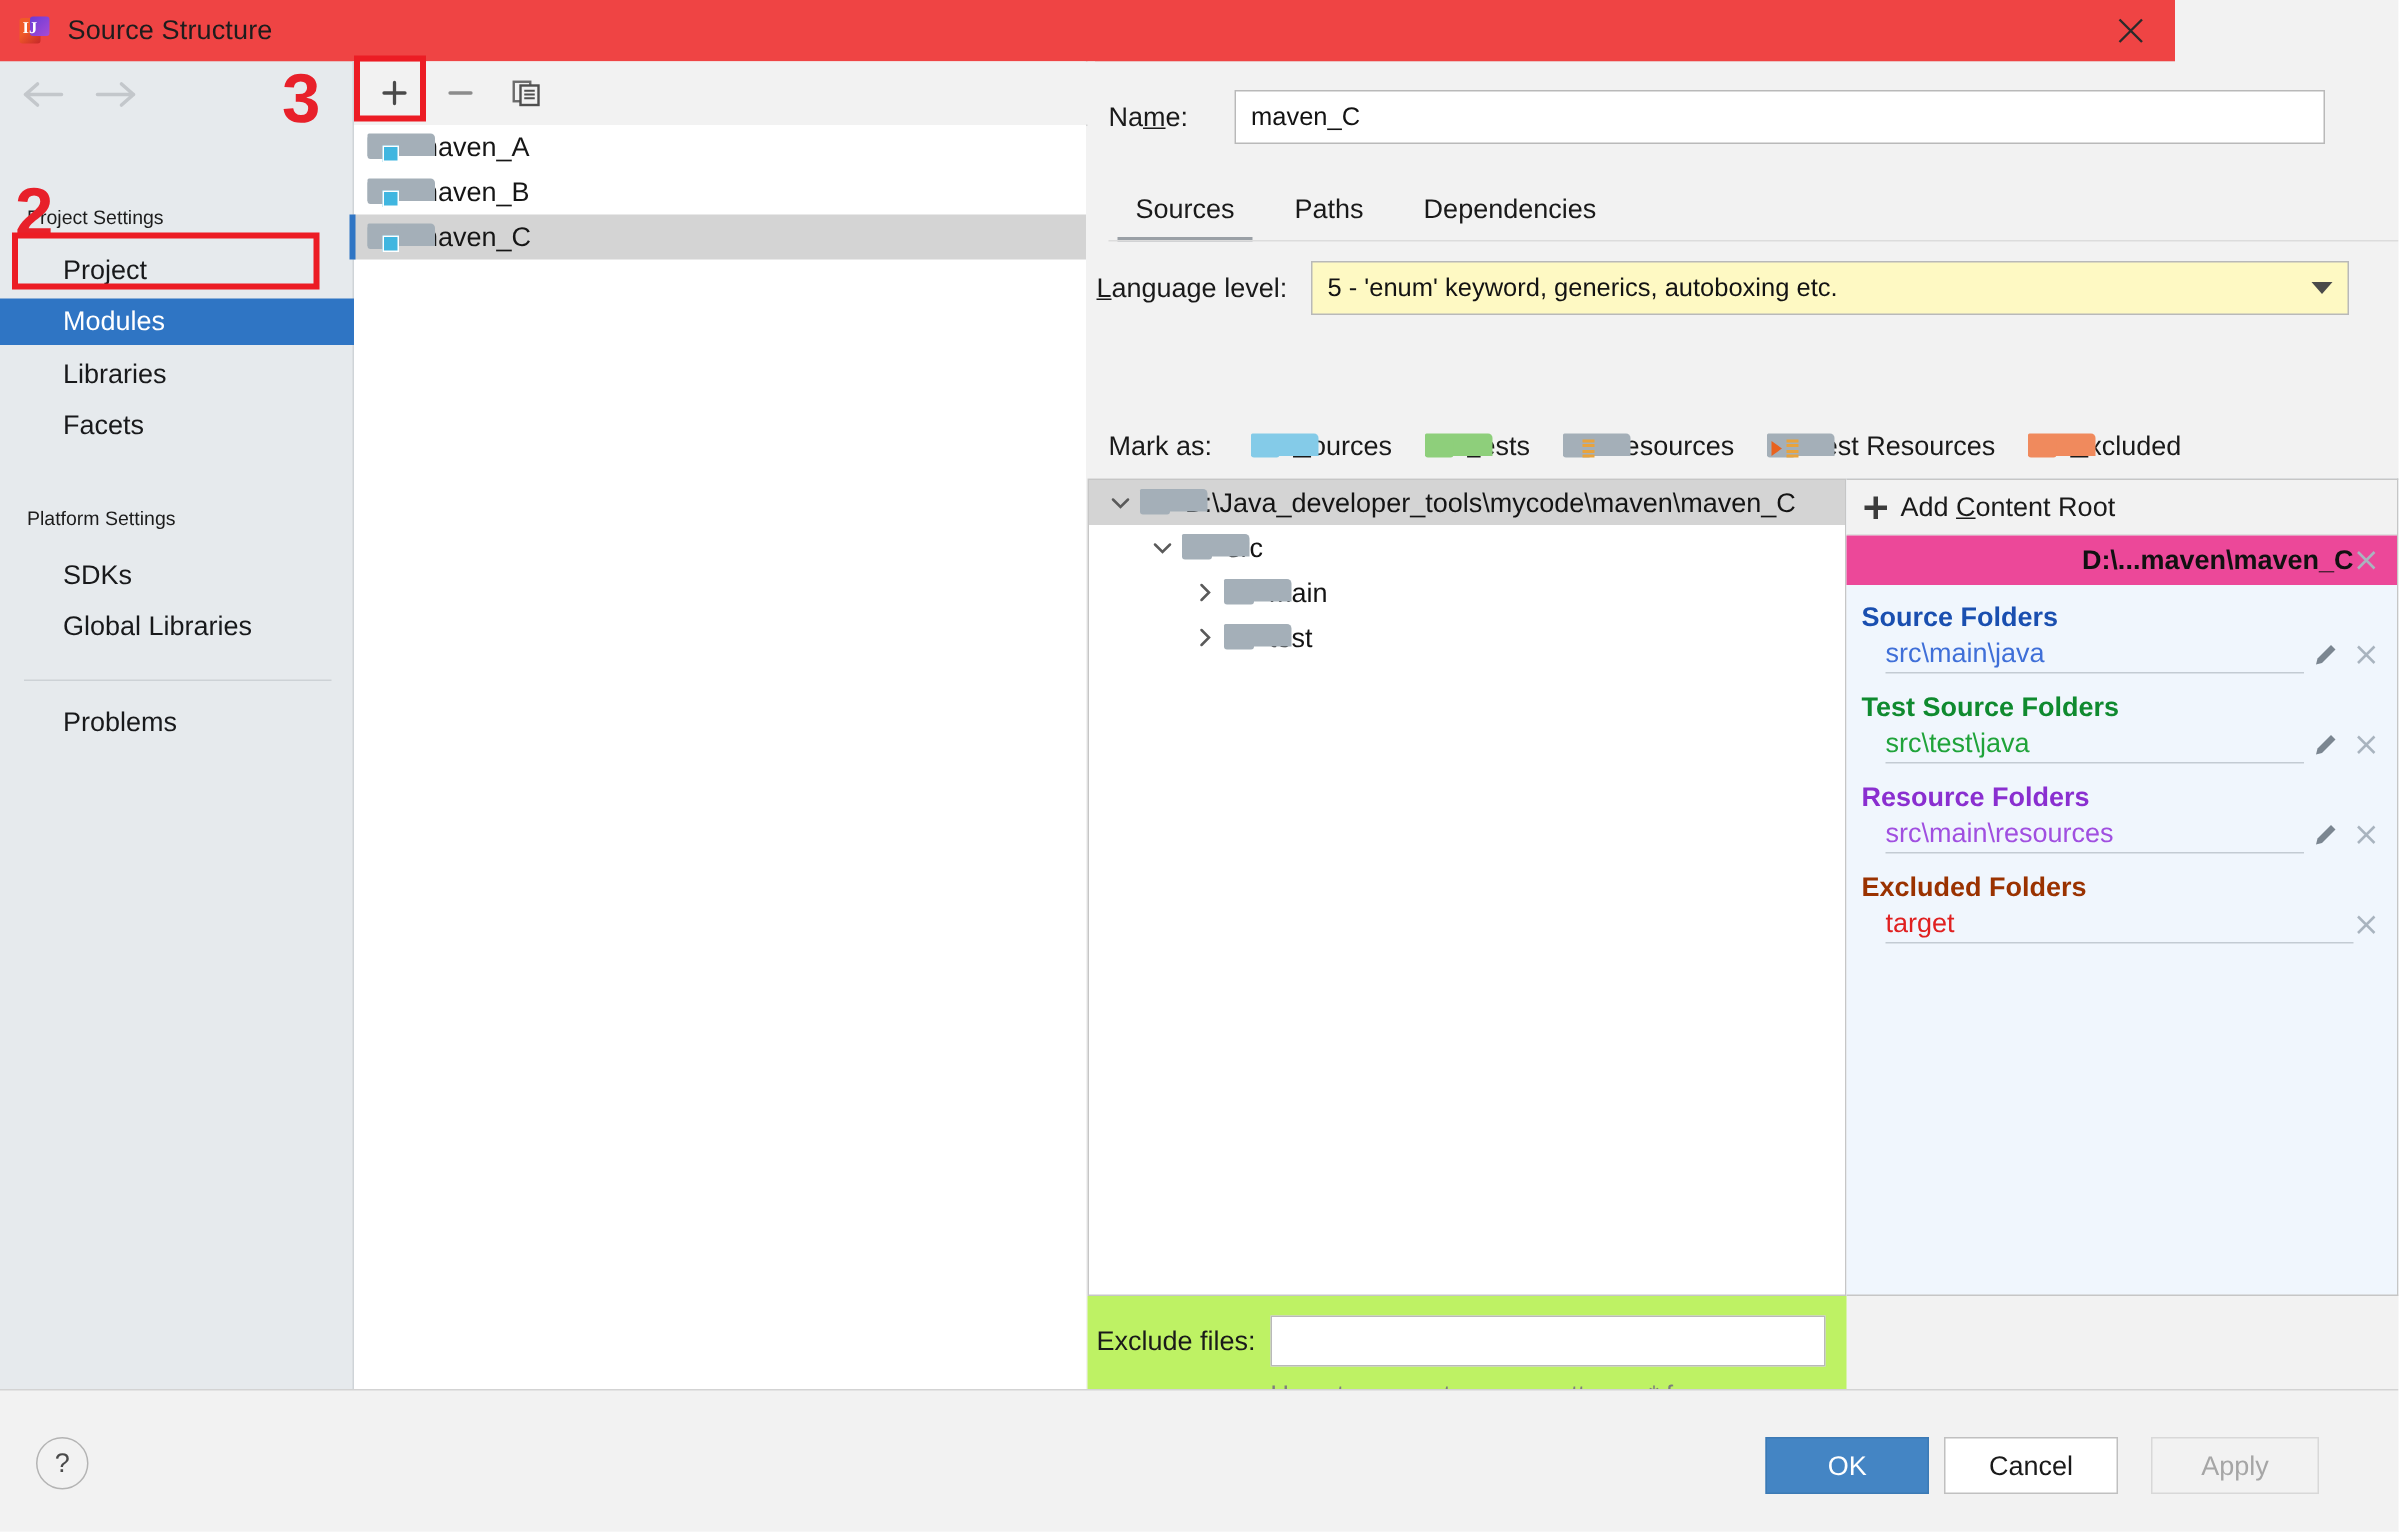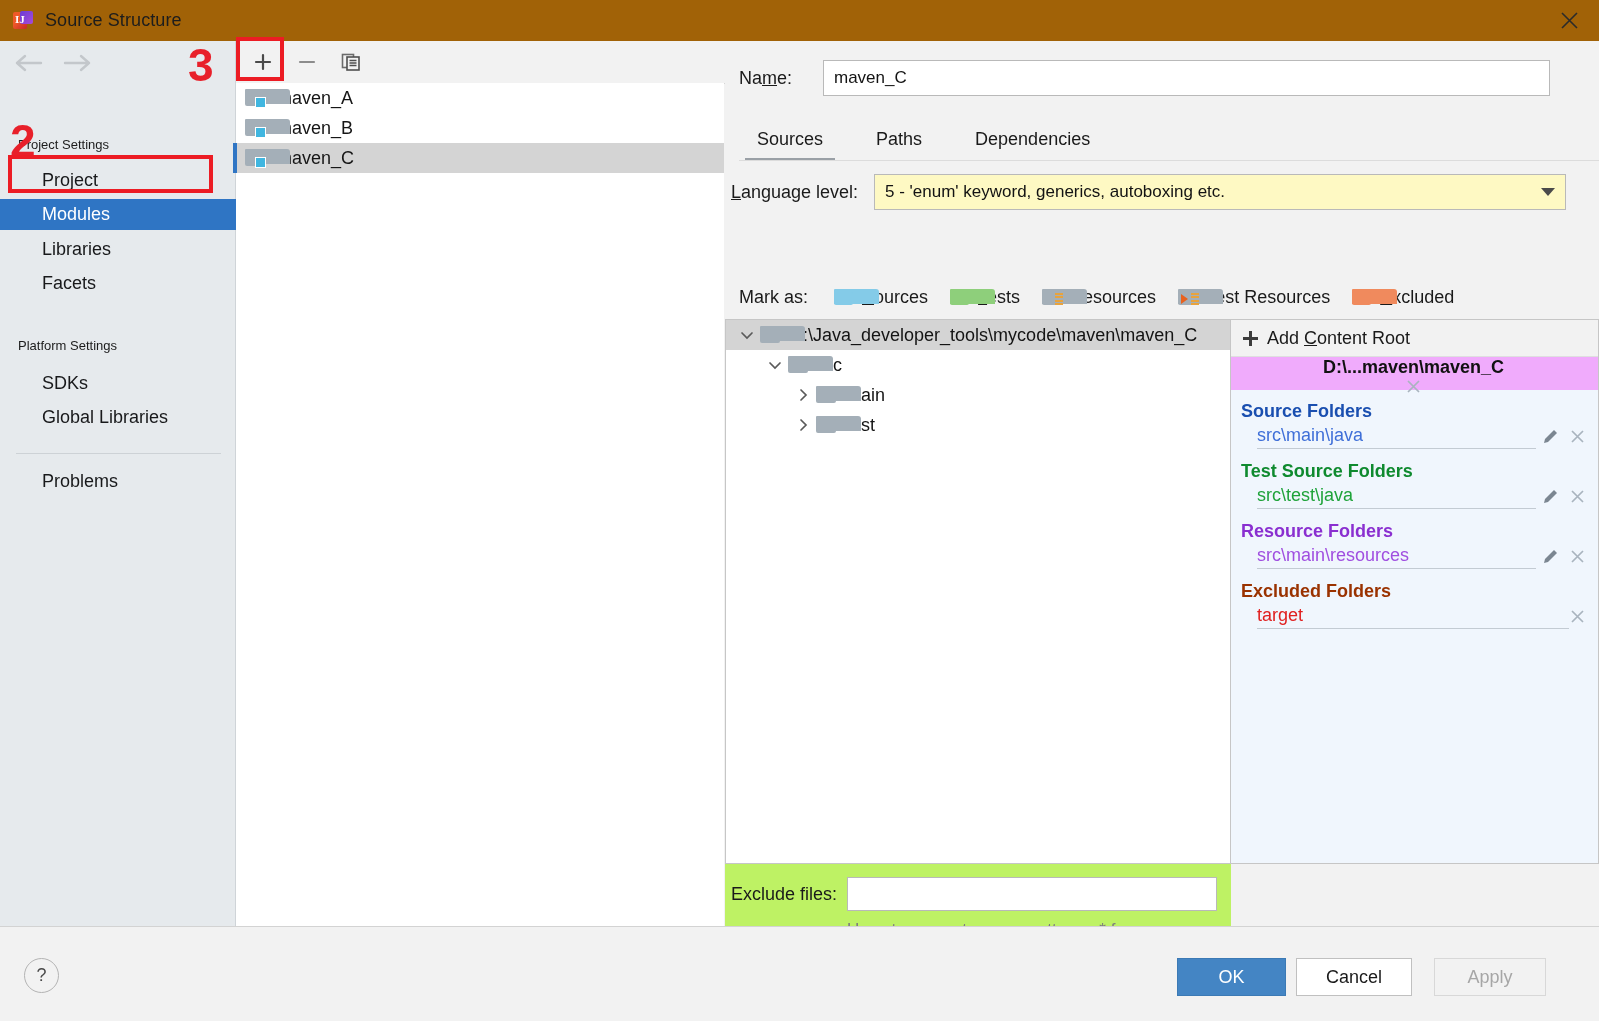--- a/index.html
+++ b/index.html
@@ -13,22 +13,22 @@
   .dialog {
     position: relative;
     width: 1599px; height: 1021px;
     background: #f2f2f2;
     box-sizing: border-box;
   }
 
   
   .titlebar {
     position: absolute; left: 0; top: 0;
-    width: 1599px; height: 41px;
-    background: #a16207;
+    width: 1450px; height: 41px;
+    background: #ef4444;
     border-bottom: 1px solid #e2e2e2;
     display: flex; align-items: center;
   }
   .app-icon {
     width: 20px; height: 20px; margin-left: 13px; margin-right: 12px;
     position: relative; flex: none;
   }
   .app-icon .sq1 {
     position: absolute; left: 0; top: 1px; width: 14px; height: 17px;
     background: linear-gradient(135deg, #f05a28 0%, #f05a28 40%, #c6282a 100%);
@@ -145,21 +145,21 @@
   .name-label { font-size: 18px; color: #1a1a1a; margin-left: 14px; width: 74px; }
   .name-label u { text-decoration: underline; }
   .name-input {
     margin-left: 10px; width: 727px; height: 36px;
     background: #ffffff; border: 1px solid #b9b9b9;
     font: 17px "Liberation Sans", sans-serif; color: #131313;
     padding: 0 10px; box-sizing: border-box; outline: none;
   }
   .tabs {
     position: absolute; left: 14px; top: 76px; width: 860px; height: 44px;
-    display: flex; align-items: flex-end; gap: 17px;
+    display: flex; align-items: flex-end; gap: 4px;
   }
   .tab {
     font-size: 18px; color: #1a1a1a; padding: 0 18px 11px 18px;
     cursor: pointer; position: relative;
   }
   .tab.active::after {
     content: ""; position: absolute; left: 6px; right: 6px; bottom: 0;
     height: 3px; background: #9aa0a6;
   }
   .tab-underline {
@@ -244,22 +244,22 @@
   }
   .add-root u { text-decoration: underline; }
   .plus-ic { position: relative; width: 15px; height: 15px; flex: none; }
   .plus-ic::before, .plus-ic::after {
     content:""; position: absolute; background: #3c3c3c;
   }
   .plus-ic::before { left: 0; top: 6px; width: 15px; height: 3px; }
   .plus-ic::after  { left: 6px; top: 0; width: 3px; height: 15px; }
 
   .croot-header {
-    height: 33px; background: #f0abfc; display: flex; align-items: center;
-    padding: 0 12px 0 10px; justify-content: flex-start; flex-direction: column;
+    height: 33px; background: #ec4899; display: flex; align-items: center;
+    padding: 0 12px 0 10px; justify-content: flex-end;
   }
   .croot-header .p { font-size: 18px; font-weight: bold; color: #111; }
   .group { margin-top: 11px; }
   .group-title { font-size: 18px; font-weight: bold; padding-left: 10px; }
   .entry {
     display: flex; align-items: center; height: 28px; padding-left: 26px; padding-right: 12px;
   }
   .entry .path {
     font-size: 18px; border-bottom: 1px solid #c3cbd3; flex: 1;
     white-space: nowrap; line-height: 25px;

